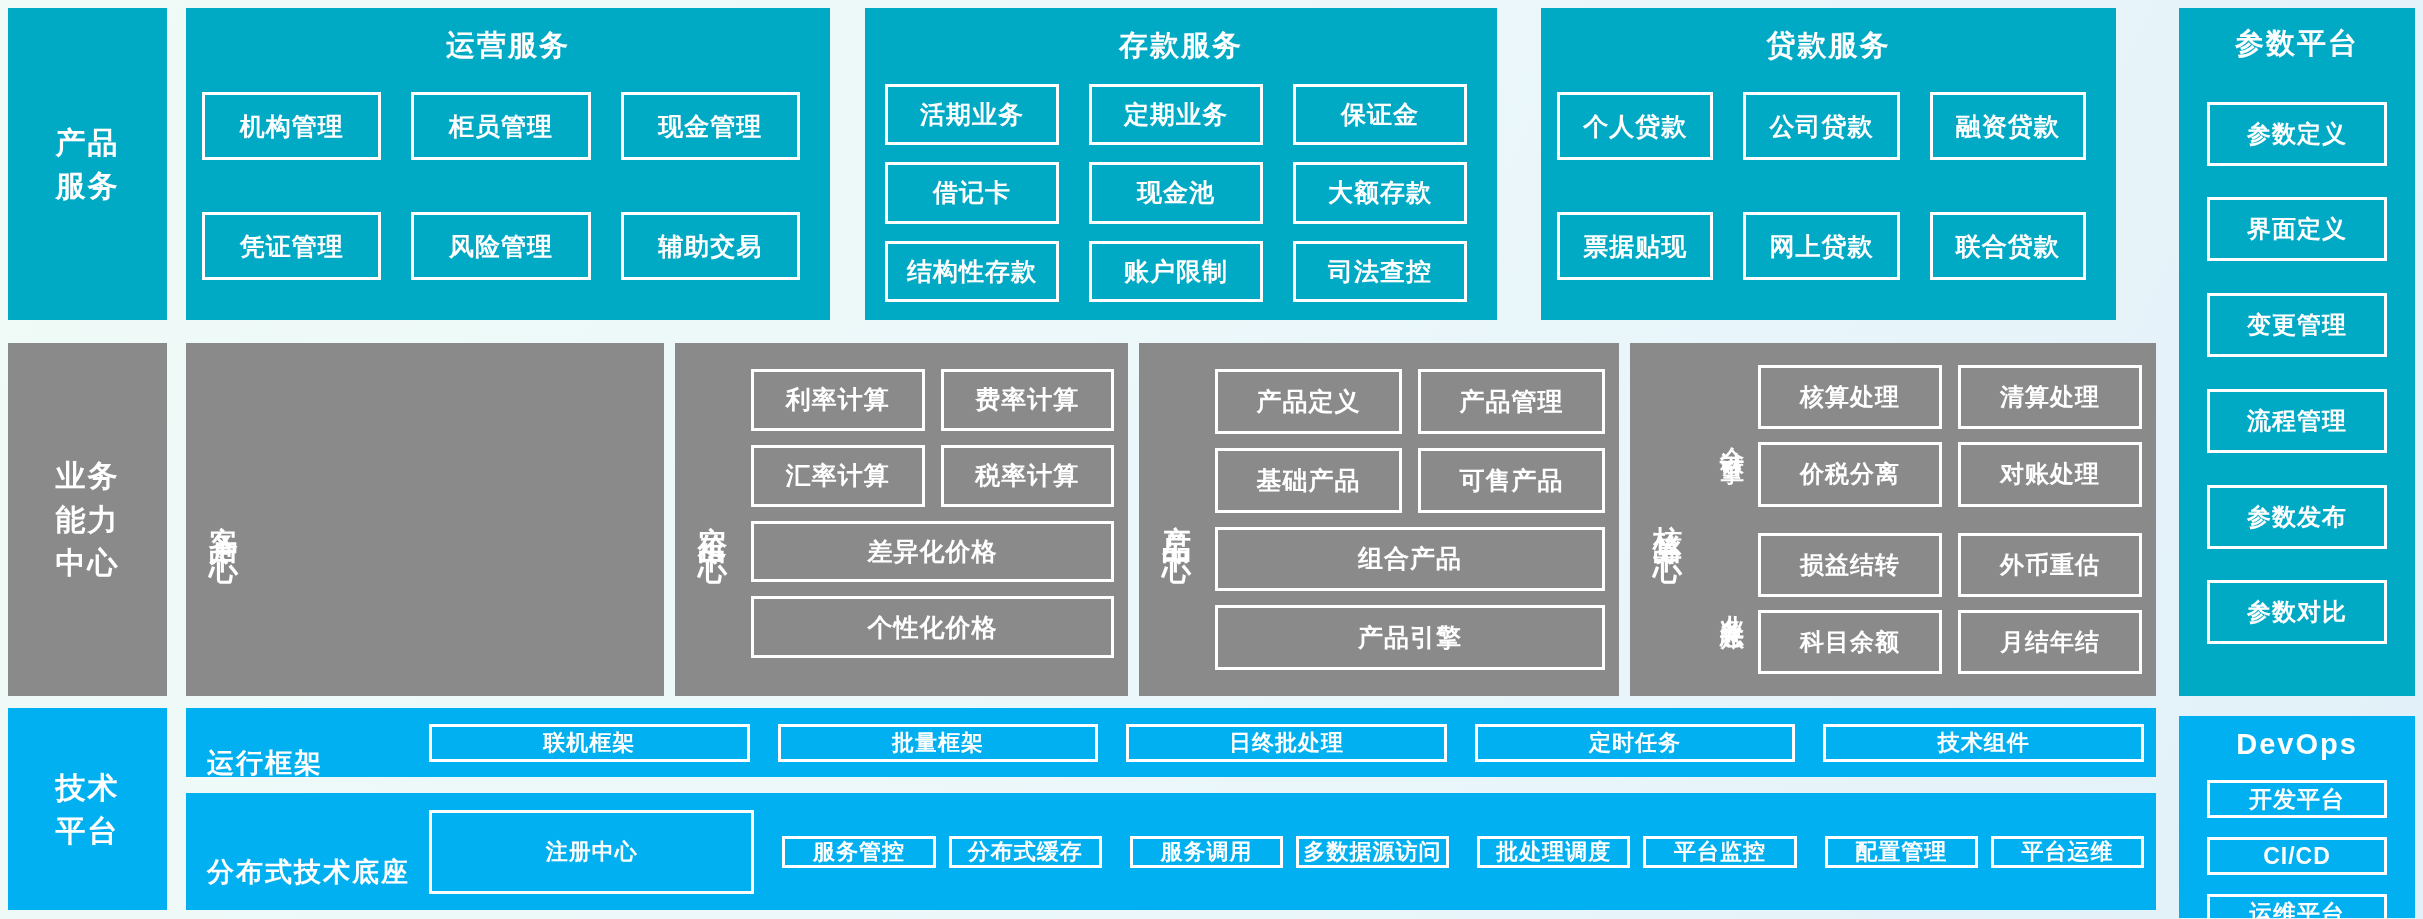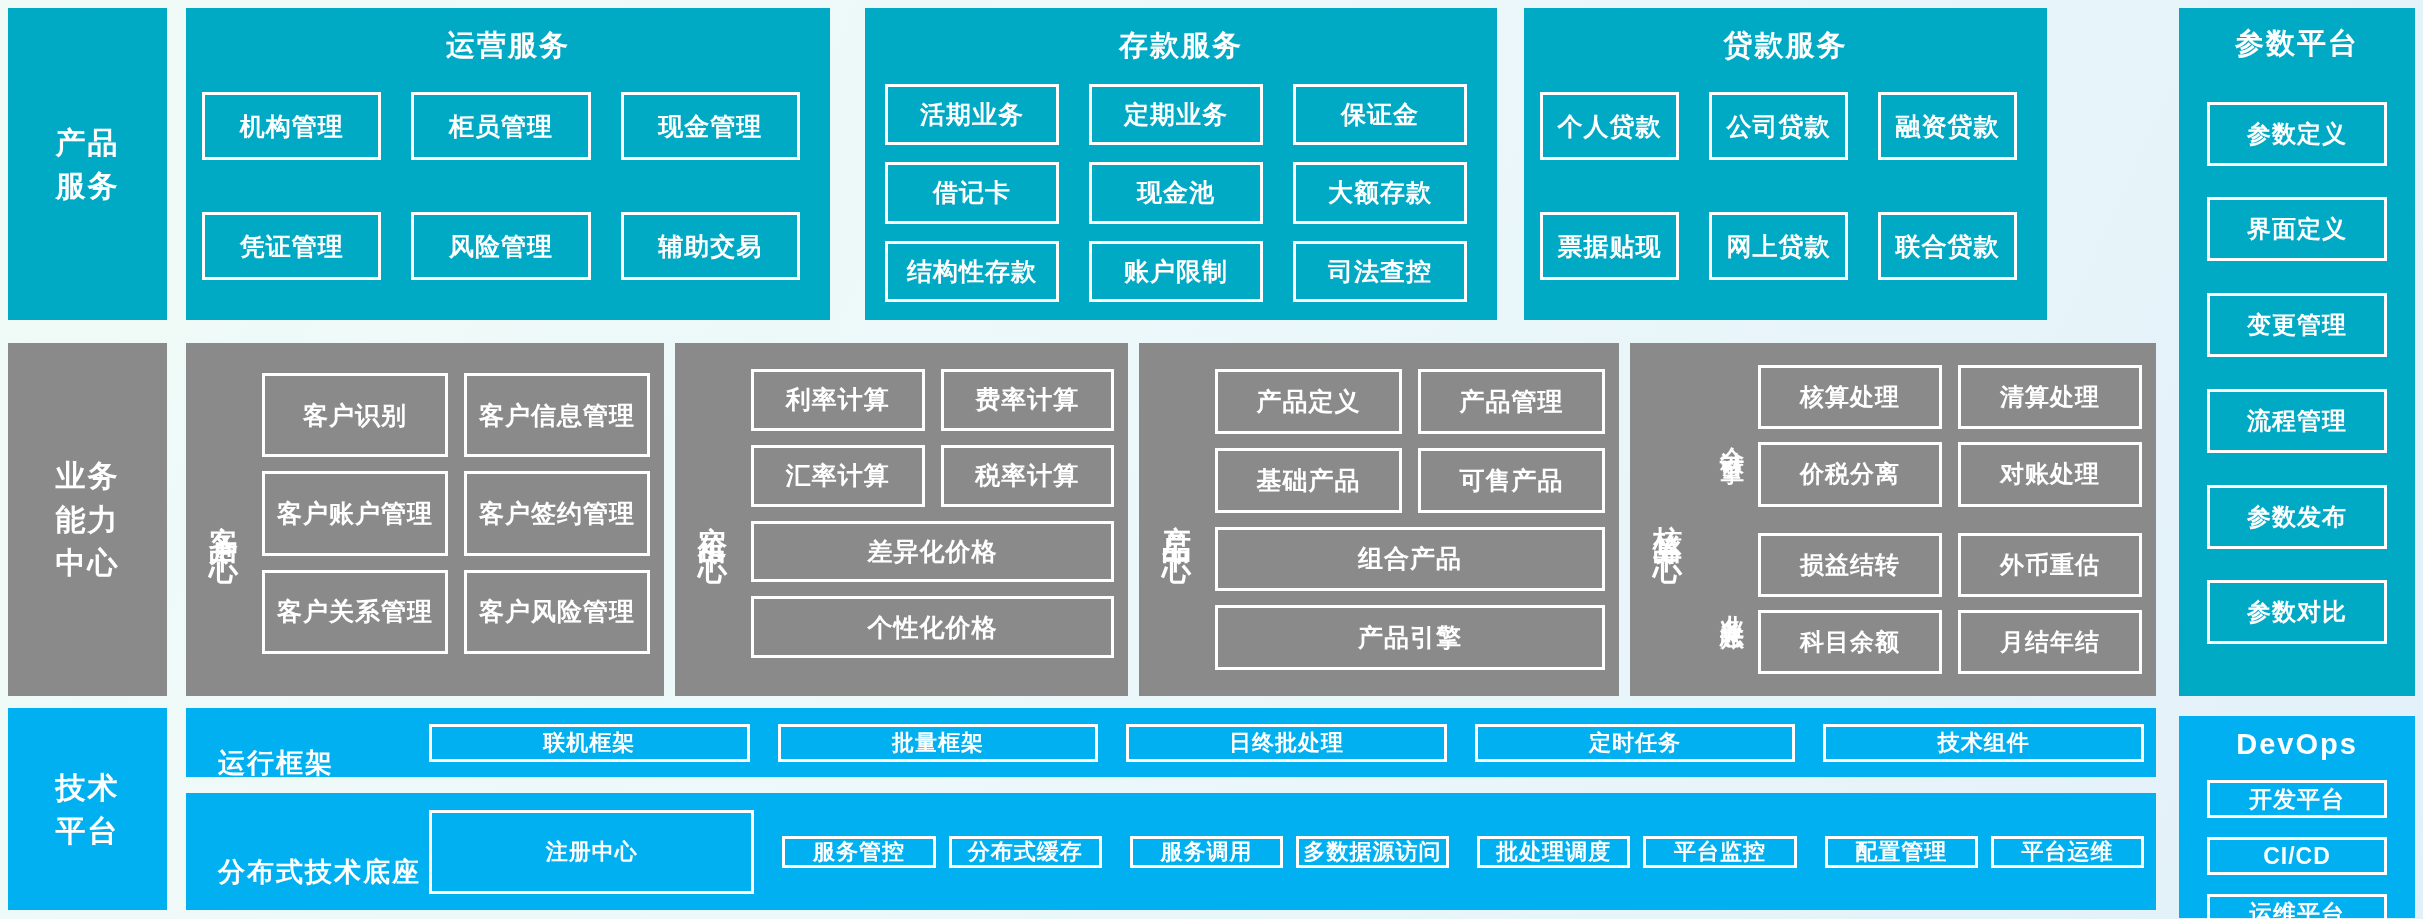--- a/index.html
+++ b/index.html
@@ -65,21 +65,21 @@
   .param-boxes .box{height:64px;flex:none;font-size:24px;}
   .devops{height:202px;flex:none;margin-top:20px;background:var(--blue);display:flex;flex-direction:column;
           padding:10px 28px 33px;gap:19px;}
   .devops .panel-title{margin-top:2px;}
   .devops .box{height:38px;flex:none;font-size:23px;}
 
   
   .band{background:var(--blue);display:flex;align-items:center;}
   .band1{height:69px;}
   .band2{height:117px;margin-top:16px;}
-  .band-label{width:243px;flex:none;padding-left:32px;font-size:27px;letter-spacing:2px;margin-top:40px;}
+  .band-label{width:243px;flex:none;padding-left:21px;font-size:27px;letter-spacing:2px;margin-top:40px;}
   .band-boxes{flex:1;display:flex;gap:28px;padding-right:12px;align-items:center;}
   .band-boxes .box{flex:1;height:38px;font-size:22px;}
   .band2 .band-boxes .box.registry{height:84px;}
   .pair-col{flex:1;display:flex;flex-direction:row;gap:13px;}
   .pair-col .box{height:32px;font-size:22px;}
 </style>
 </head>
 <body>
 
 <div class="canvas">
@@ -112,21 +112,21 @@
           <div class="box">保证金</div>
           <div class="box">借记卡</div>
           <div class="box">现金池</div>
           <div class="box">大额存款</div>
           <div class="box">结构性存款</div>
           <div class="box">账户限制</div>
           <div class="box">司法查控</div>
         </div>
       </section>
 
-      <section class="svc" style="width:523px;margin-left:8px">
+      <section class="svc" style="width:575px;margin-left:25px">
         <div class="svc-title">贷款服务</div>
         <div class="svc-grid">
           <div class="box">个人贷款</div>
           <div class="box">公司贷款</div>
           <div class="box">融资贷款</div>
           <div class="box">票据贴现</div>
           <div class="box">网上贷款</div>
           <div class="box">联合贷款</div>
         </div>
       </section>
@@ -135,28 +135,20 @@
     <div class="row row2">
       <div class="sidebar gray">
         <div>业务</div>
         <div>能力</div>
         <div>中心</div>
       </div>
 
       <section class="cap" style="width:478px">
         <div class="vwrap">
           <div class="vlabel">客户中心</div>
-        </div>
-        <div class="cap-grid">
-          <div class="box">客户识别</div>
-          <div class="box">客户信息管理</div>
-          <div class="box">客户账户管理</div>
-          <div class="box">客户签约管理</div>
-          <div class="box">客户关系管理</div>
-          <div class="box">客户风险管理</div>
         </div>
       </section>
 
       <section class="cap" style="width:453px;margin-left:-8px">
         <div class="vwrap">
           <div class="vlabel">定价中心</div>
         </div>
         <div class="cap-grid" style="padding-top:26px;padding-bottom:38px">
           <div class="box">利率计算</div>
           <div class="box">费率计算</div>

